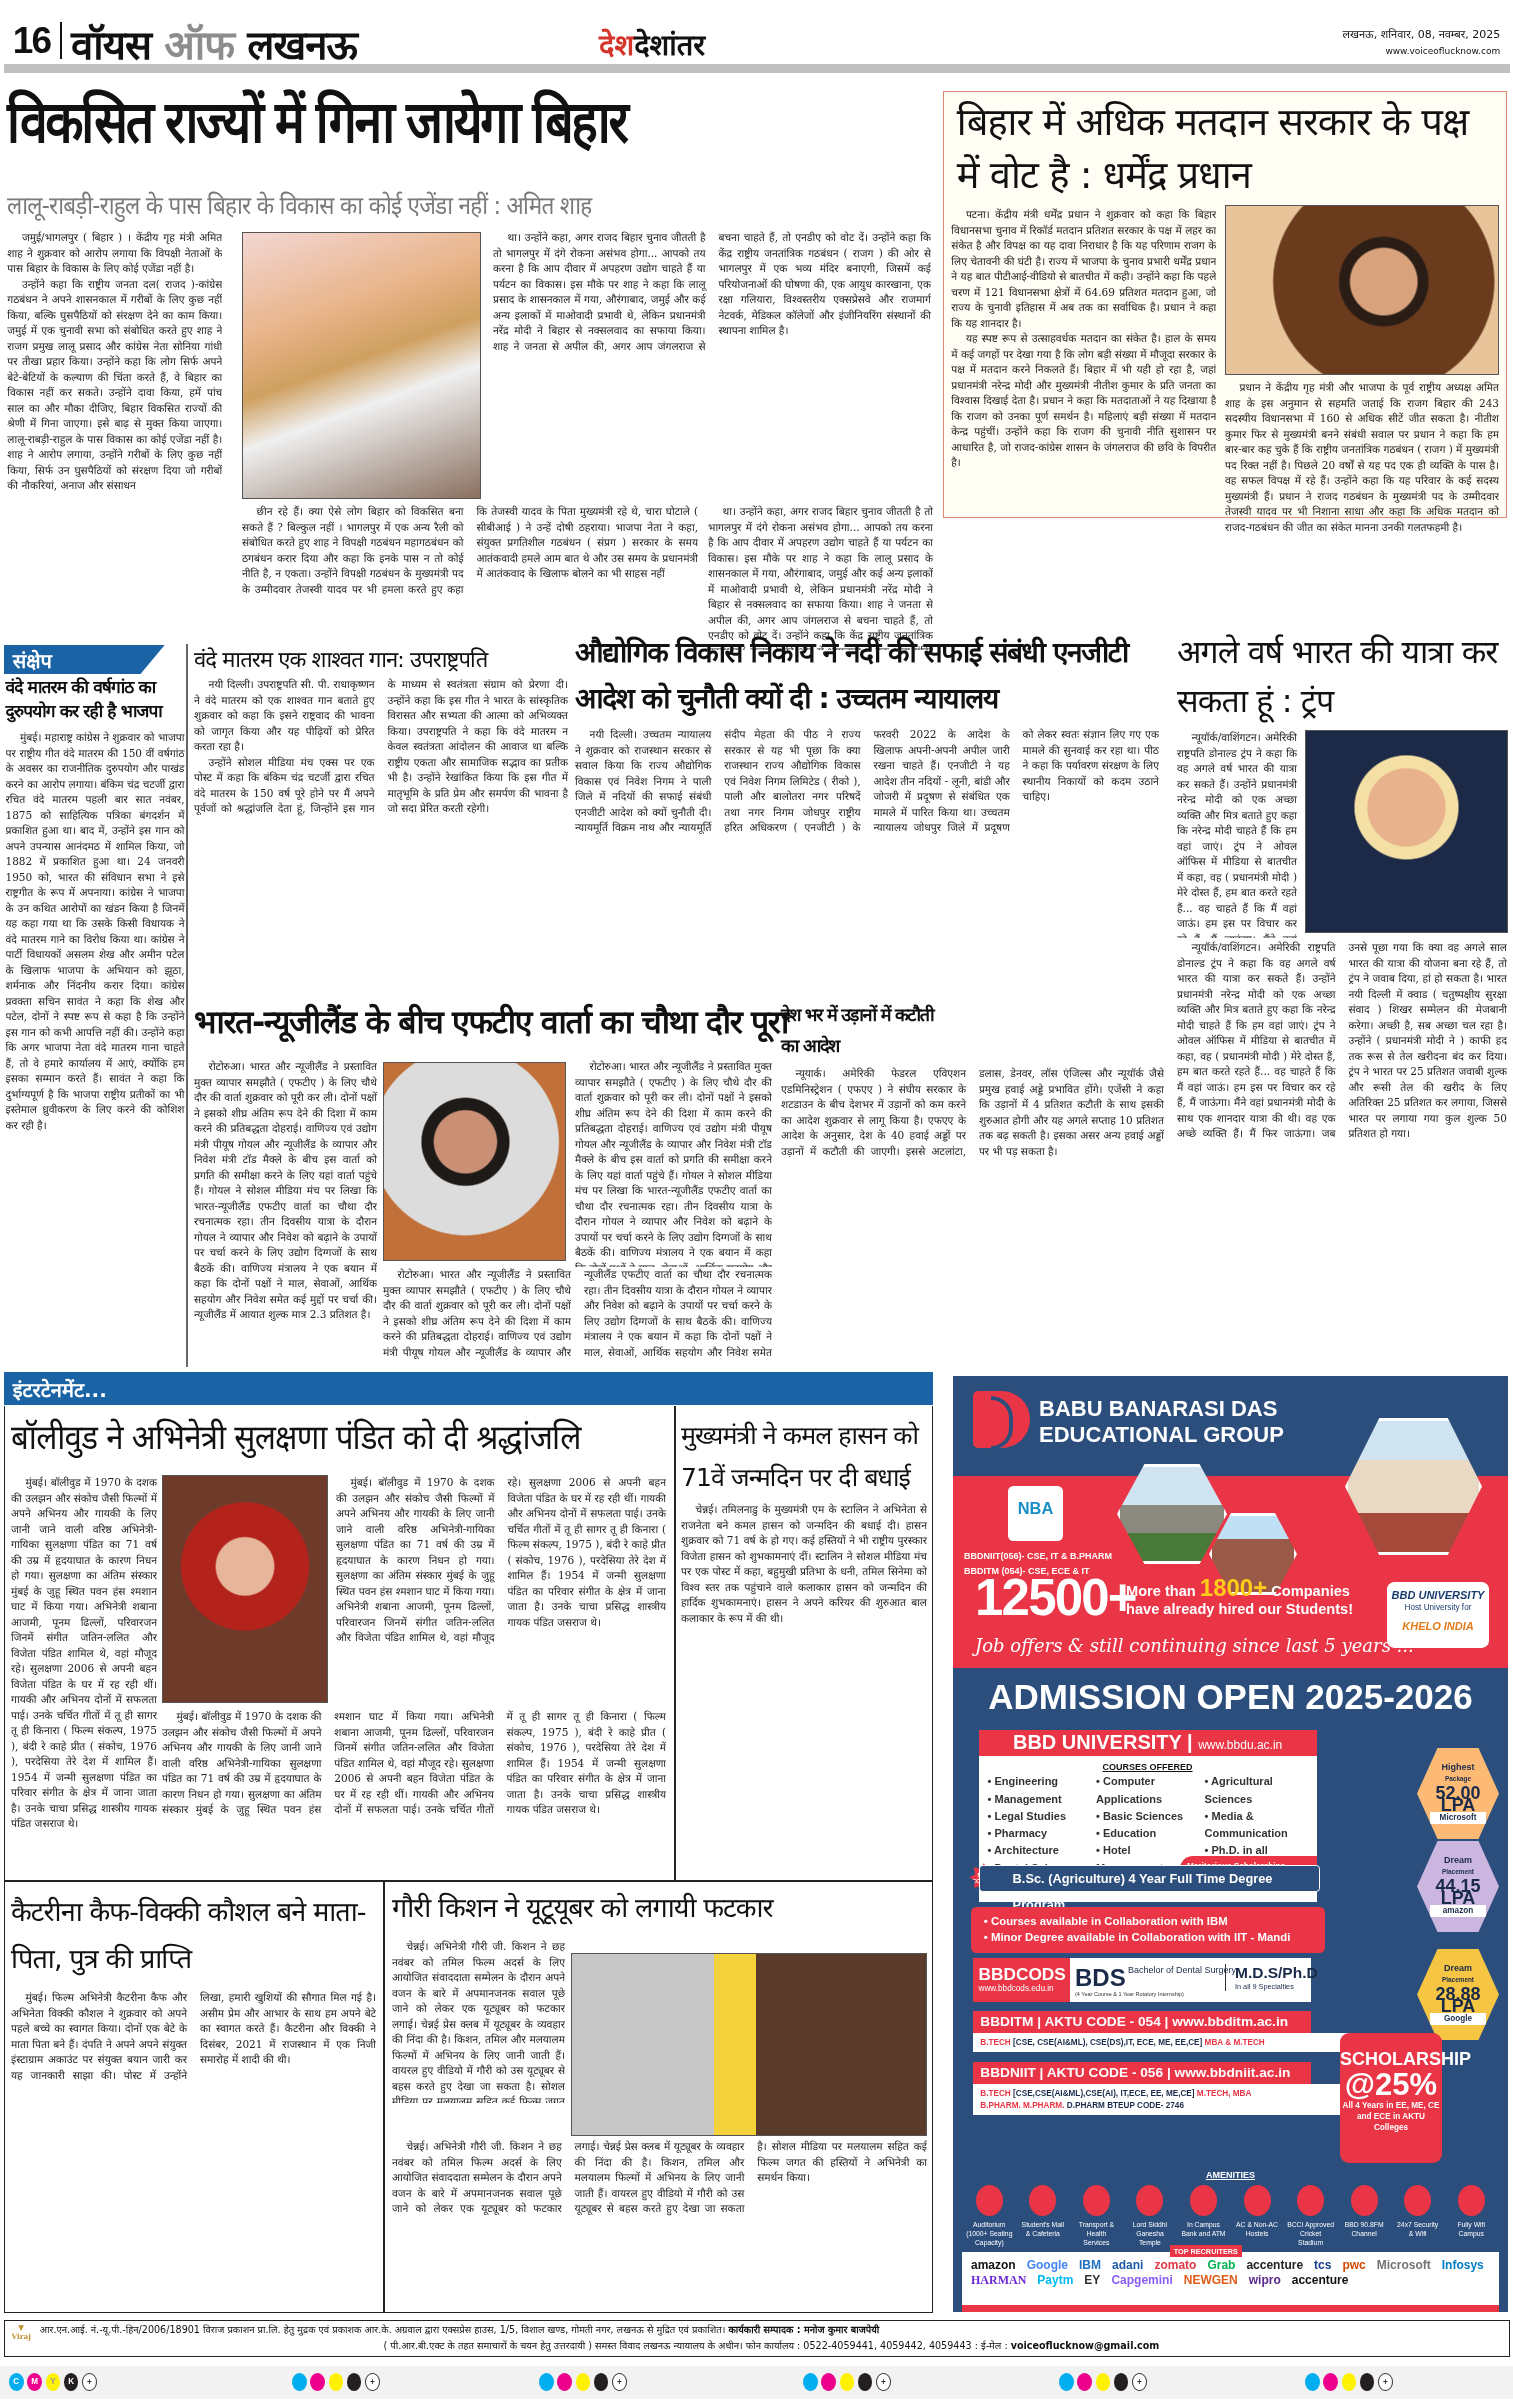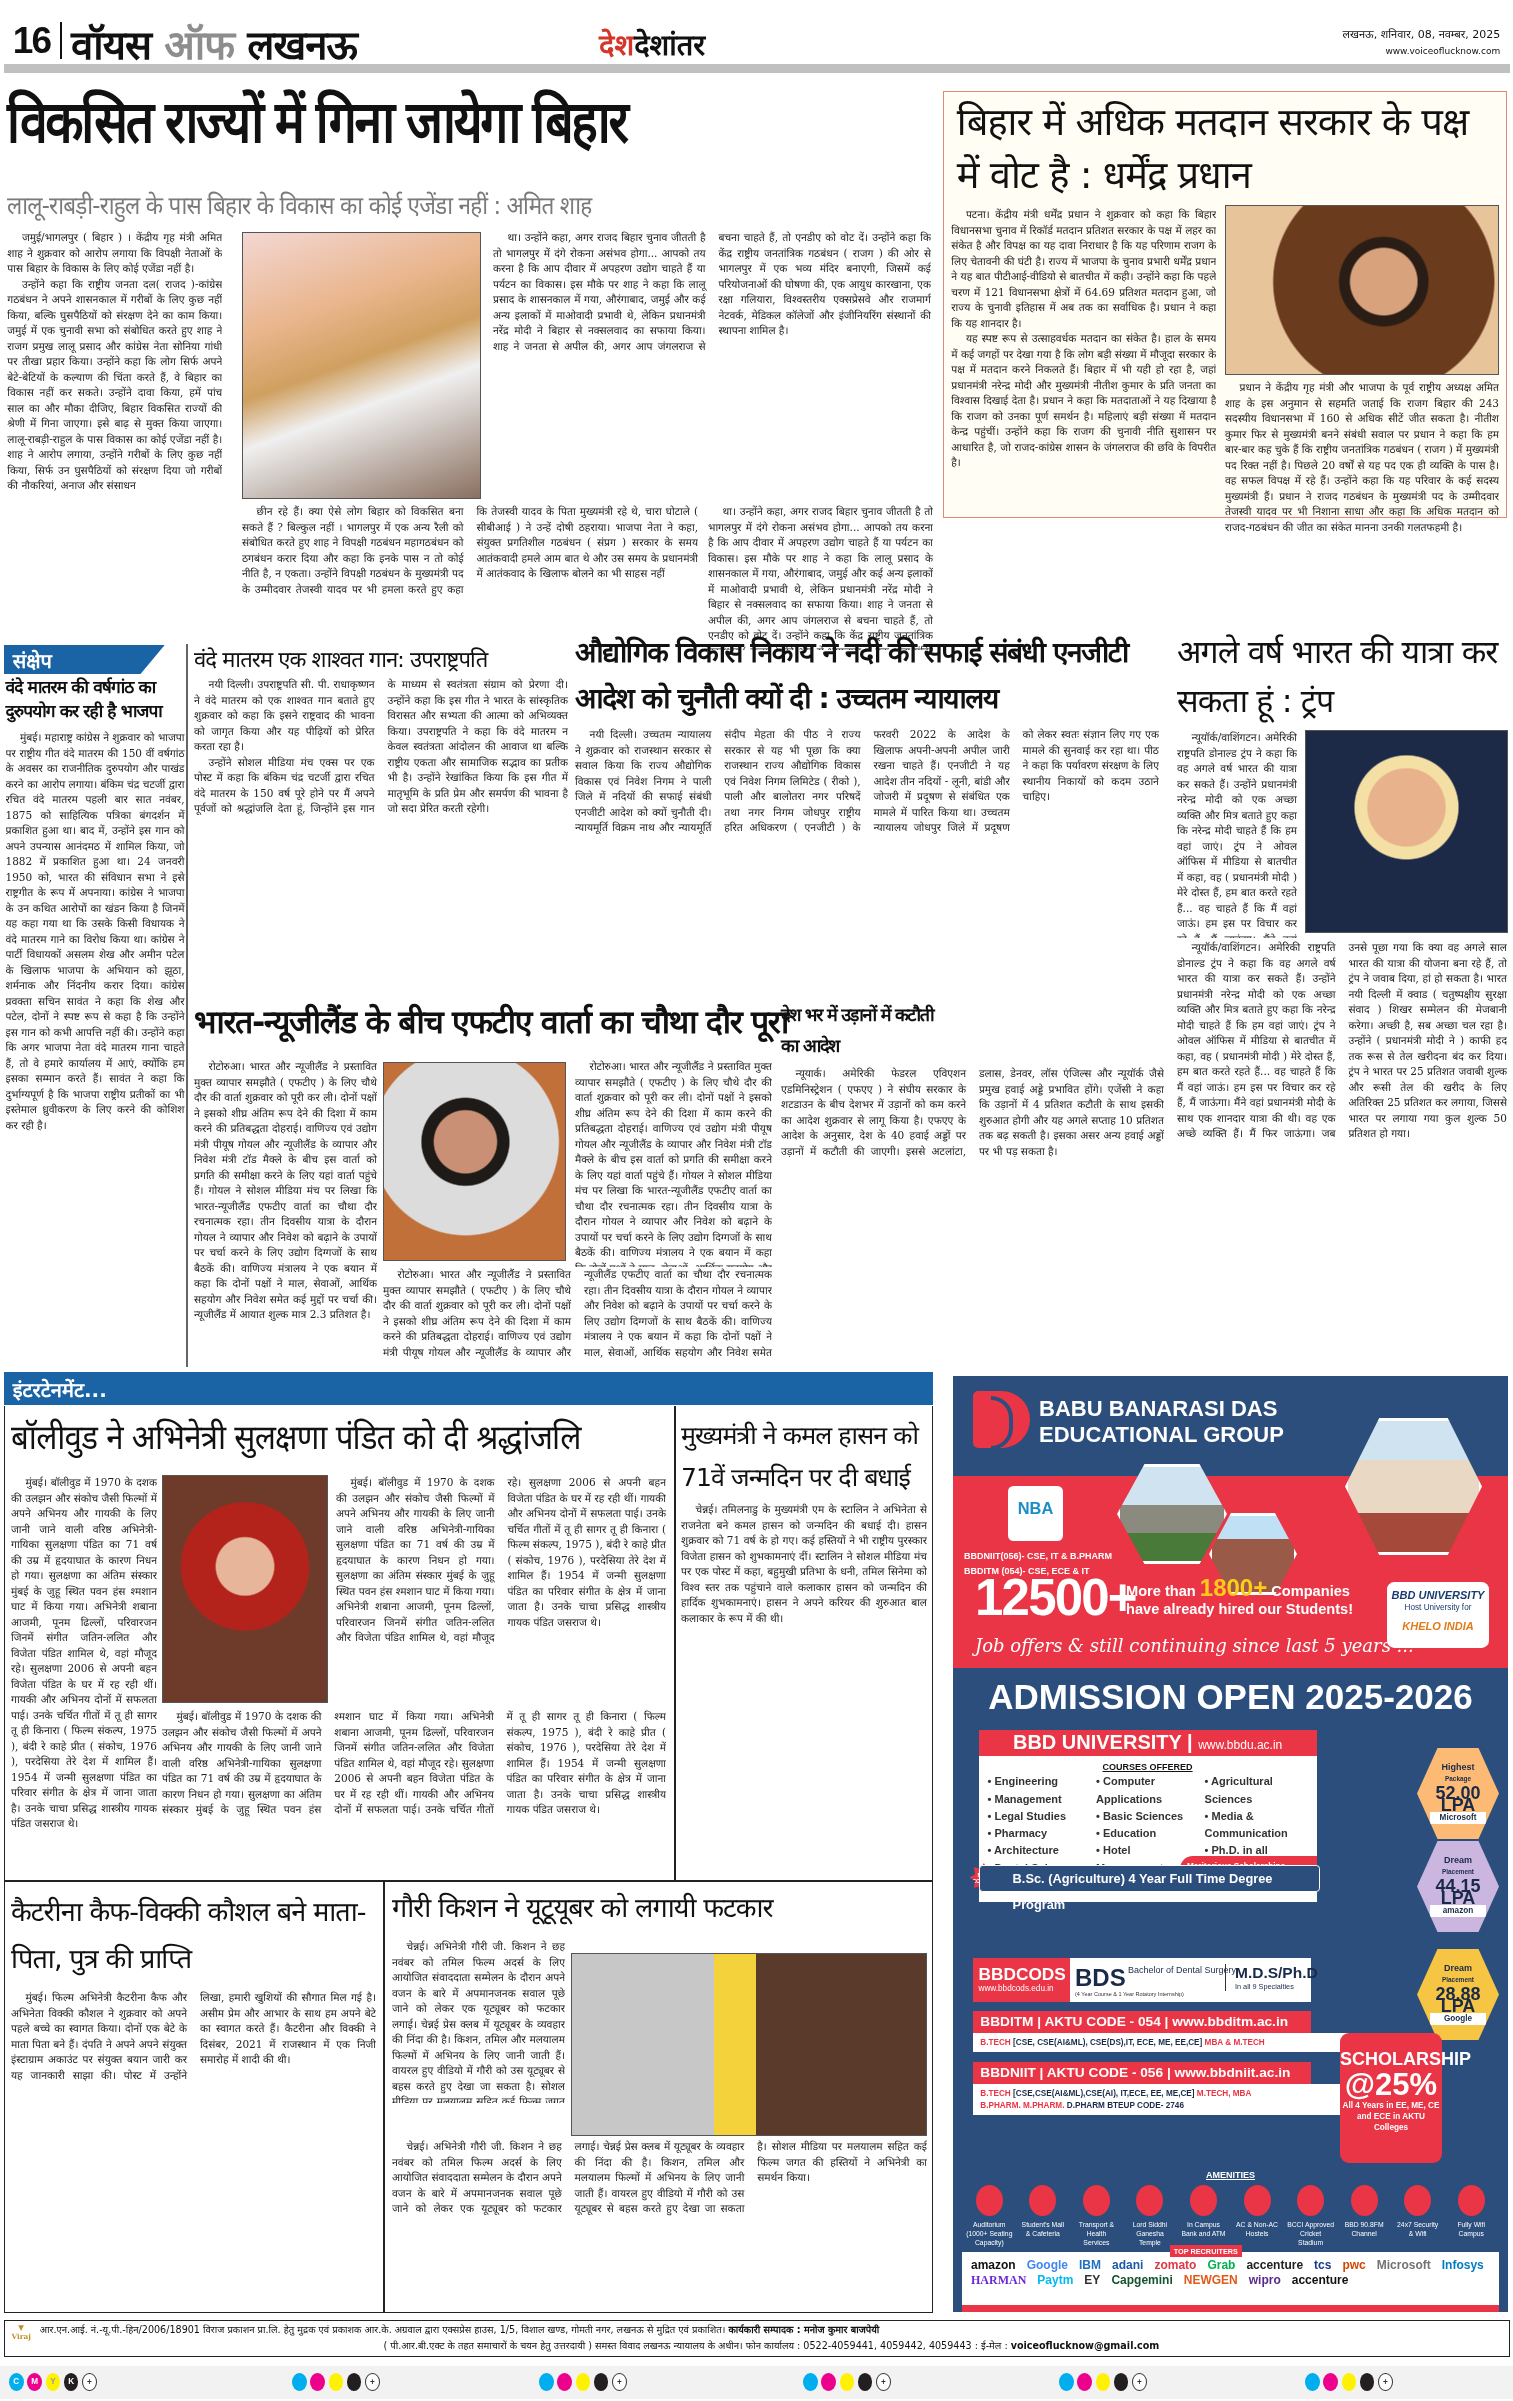--- a/index.html
+++ b/index.html
@@ -302,20 +302,24 @@
         <li>Education</li>
         <li>Hotel Management</li>
         <li>Agricultural Sciences</li>
         <li>Media &amp; Communication</li>
         <li>Ph.D. in all Disciplines</li>
       </ul>
     <div class="merit">Meritorious Scholarships Offered</div>
   </div>
   <div class="newcourse">NEW COURSE</div>
   <div class="bsc">B.Sc. (Agriculture) 4 Year Full Time Degree Program</div>
+  <div class="collab">
+    <div>• Courses available in Collaboration with IBM</div>
+    <div>• Minor Degree available in Collaboration with IIT - Mandi</div>
+  </div>
   <div id="pkgs">
       <div class="pkg" style="left: 464px; top: 372px; background: #fdba74;">
         <div>Highest</div>
         <div style="font-size: 6.4px;">Package</div>
         <span class="v">52.00 LPA</span>
         <div style="background: rgb(255, 255, 255); margin: 0px 12.8px; font-size: 8.2px;">Microsoft</div>
       </div>
       <div class="pkg" style="left: 464px; top: 465px; background: rgb(203, 182, 224);">
         <div>Dream</div>
         <div style="font-size: 6.4px;">Placement</div>
@@ -409,21 +413,21 @@
         <span style="color: rgb(226, 55, 68);">zomato</span>
         <span style="color: rgb(0, 177, 79);">Grab</span>
         <span style="color: rgb(34, 34, 34);">accenture</span>
         <span style="color: rgb(26, 59, 140);">tcs</span>
         <span style="color: rgb(208, 74, 2);">pwc</span>
         <span style="color: rgb(115, 115, 115);">Microsoft</span>
         <span style="color: rgb(0, 124, 195);">Infosys</span>
         <span style="color: #6d28d9; font-family: Liberation Serif, serif;">HARMAN</span>
         <span style="color: rgb(0, 186, 242);">Paytm</span>
         <span style="color: rgb(51, 51, 51);">EY</span>
-        <span style="color: #14532d; text-align: right;">Capgemini</span>
+        <span style="color: #8b5cf6; text-align: right;">Capgemini</span>
         <span style="color: rgb(224, 90, 26);">NEWGEN</span>
         <span style="color: rgb(90, 42, 138);">wipro</span>
         <span style="color: rgb(17, 17, 17);">accenture</span>
       </div>
   </div>
   <div class="ad-foot">
     <div class="addr">BBD City, Ayodhya Road, Lucknow, Uttar Pradesh-226028 India.</div>
 
   </div>
 </div>

